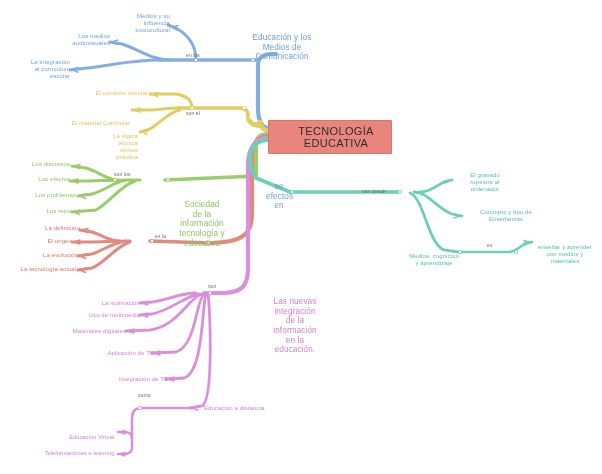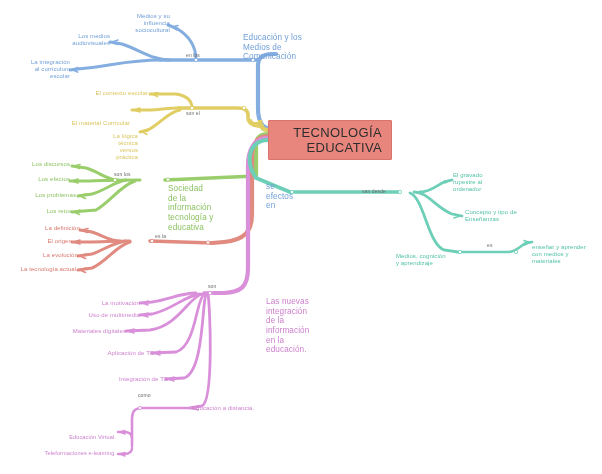--- a/index.html
+++ b/index.html
@@ -40,31 +40,31 @@
     font-size: 5.6px;
     font-weight: 400;
   }
   .conn {
     position: absolute;
     font-size: 5.0px;
     color: #6b6b6b;
     letter-spacing: 0.1px;
   }
   .ralign { text-align: right; }
-  .lalign { text-align: left; }
+  .lalign { text-align: center; }
   .center-node {
     position: absolute;
     background: #e8867e;
     border: 1px solid #d9736c;
     color: #2e2e2e;
-    font-size: 13px;
+    font-size: 11px;
     letter-spacing: 0.35px;
     padding: 4px 9px 4px 21px;
     box-sizing: border-box;
-    text-align: right;
+    text-align: center;
     border-radius: 1px;
   }
   .c-blue  { color: #6f9ed6; }
   .c-yell  { color: #d8c45c; }
   .c-green { color: #8cc262; }
   .c-red   { color: #d9776d; }
   .c-purp  { color: #cc7fcc; }
   .c-teal  { color: #4fbfa4; }
 </style>
 </head>
@@ -237,21 +237,21 @@
 escolar</div>
 
   <div class="conn" style="left:186px; top:110px;">son el</div>
   <div class="node lvl2 c-yell ralign" style="left:72px; top:90px; width:76px;">El contexto escolar</div>
   <div class="node lvl2 c-yell ralign" style="left:52px; top:120px; width:78px;">El material Curricular</div>
   <div class="node lvl2 c-yell ralign" style="left:94px; top:133px; width:44px;">La lógica
 técnica
 versus
 práctica</div>
 
-  <div class="node lvl1 c-green lalign" style="left:168px; top:184px; width:68px;">Sociedad
+  <div class="node lvl1 c-green lalign" style="left:168px; top:200px; width:68px;">Sociedad
 de la
 información
 tecnología y
 educativa</div>
   <div class="conn" style="left:114px; top:171px;">son los</div>
   <div class="node lvl2 c-green ralign" style="left:8px; top:161px; width:62px;">Los discursos</div>
   <div class="node lvl2 c-green ralign" style="left:8px; top:176px; width:62px;">Los efectos</div>
   <div class="node lvl2 c-green ralign" style="left:10px; top:192px; width:66px;">Los problemas</div>
   <div class="node lvl2 c-green ralign" style="left:14px; top:208px; width:58px;">Los retos</div>
 

